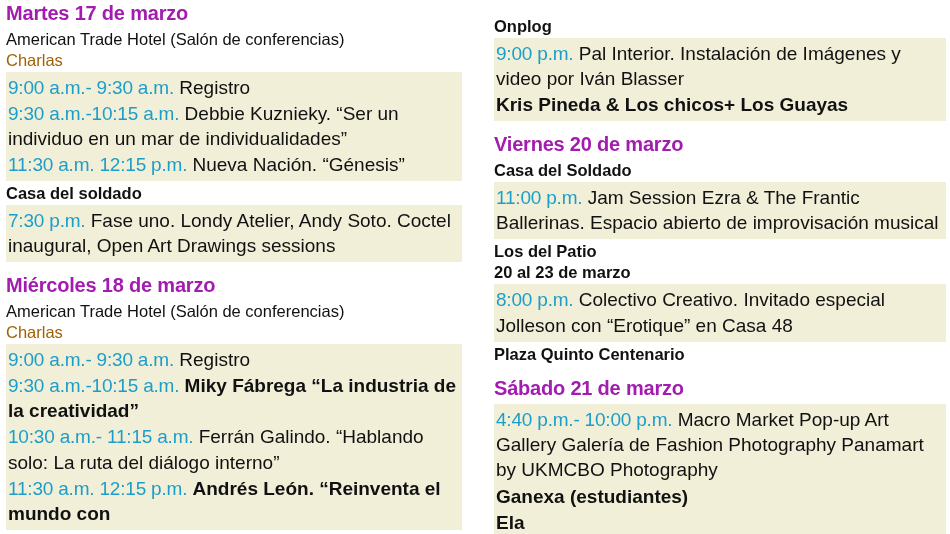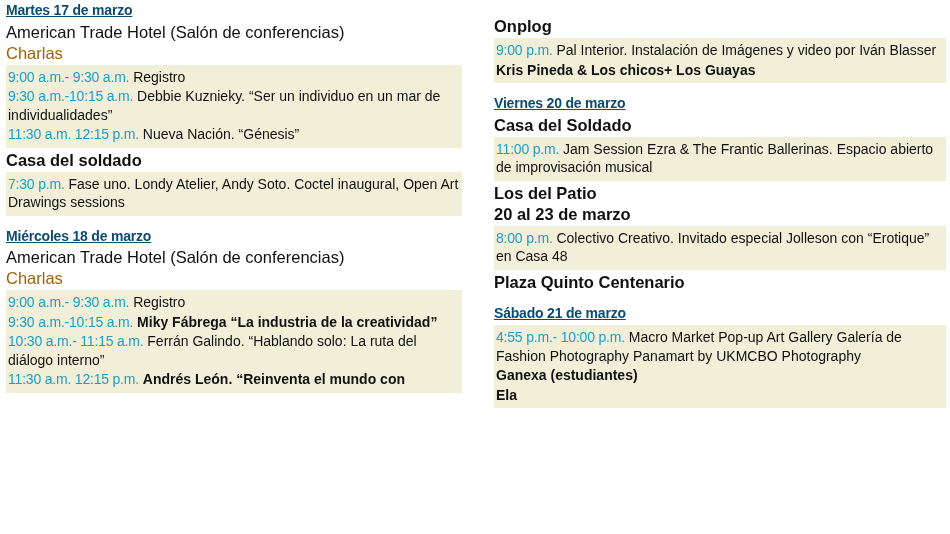--- a/index.html
+++ b/index.html
@@ -32,29 +32,28 @@
     padding: 0 8px 0 6px;
   }
   .col-gap {
     width: 22px;
   }
   .col-right {
     width: 458px;
     padding: 16px 4px 0 2px;
   }
   .day-title {
-    color: #0c4a6e;
+    color: #a21caf;
     font-weight: bold;
-    font-size: 14px;
+    font-size: 20px;
     letter-spacing: -0.2px;
     line-height: 1.18;
     margin: 0;
     padding: 2px 0 3px 0;
     font-family: "Liberation Sans", sans-serif;
-    text-decoration: underline;
   }
   .venue {
     color: #111111;
     font-size: 16.5px;
     line-height: 1.28;
     font-weight: normal;
     padding: 0;
     margin: 0;
   }
   .venue.bold {
@@ -65,21 +64,21 @@
     font-size: 16.5px;
     line-height: 1.28;
     font-weight: normal;
   }
   .shaded {
     background: #f2efd9;
     padding: 3px 2px 3px 2px;
     margin: 1px 0 2px 0;
   }
   .entry {
-    font-size: 14px;
+    font-size: 19px;
     line-height: 1.32;
     color: #111111;
     margin: 0 0 1px 0;
   }
   .time {
     color: #1b9ec9;
     font-weight: normal;
     letter-spacing: -0.2px;
   }
   .desc {
@@ -193,21 +192,21 @@
       </div>
       <div class="venue bold">Plaza Quinto Centenario</div>
     </div>
 
     <div class="spacer-sm"></div>
 
     <div class="block">
       <div class="day-title">Sábado 21 de marzo</div>
       <div class="shaded">
         <div class="entry">
-          <span class="time">4:55 p.m.- 10:00 p.m.</span>
+          <span class="time">4:40 p.m.- 10:00 p.m.</span>
           <span class="desc">Macro Market Pop-up Art Gallery Galería de Fashion Photography Panamart by UKMCBO Photography</span>
         </div>
         <div class="entry">
           <span class="desc bold">Ganexa (estudiantes)</span>
         </div>
         <div class="entry">
           <span class="desc bold">Ela</span>
         </div>
       </div>
     </div>

